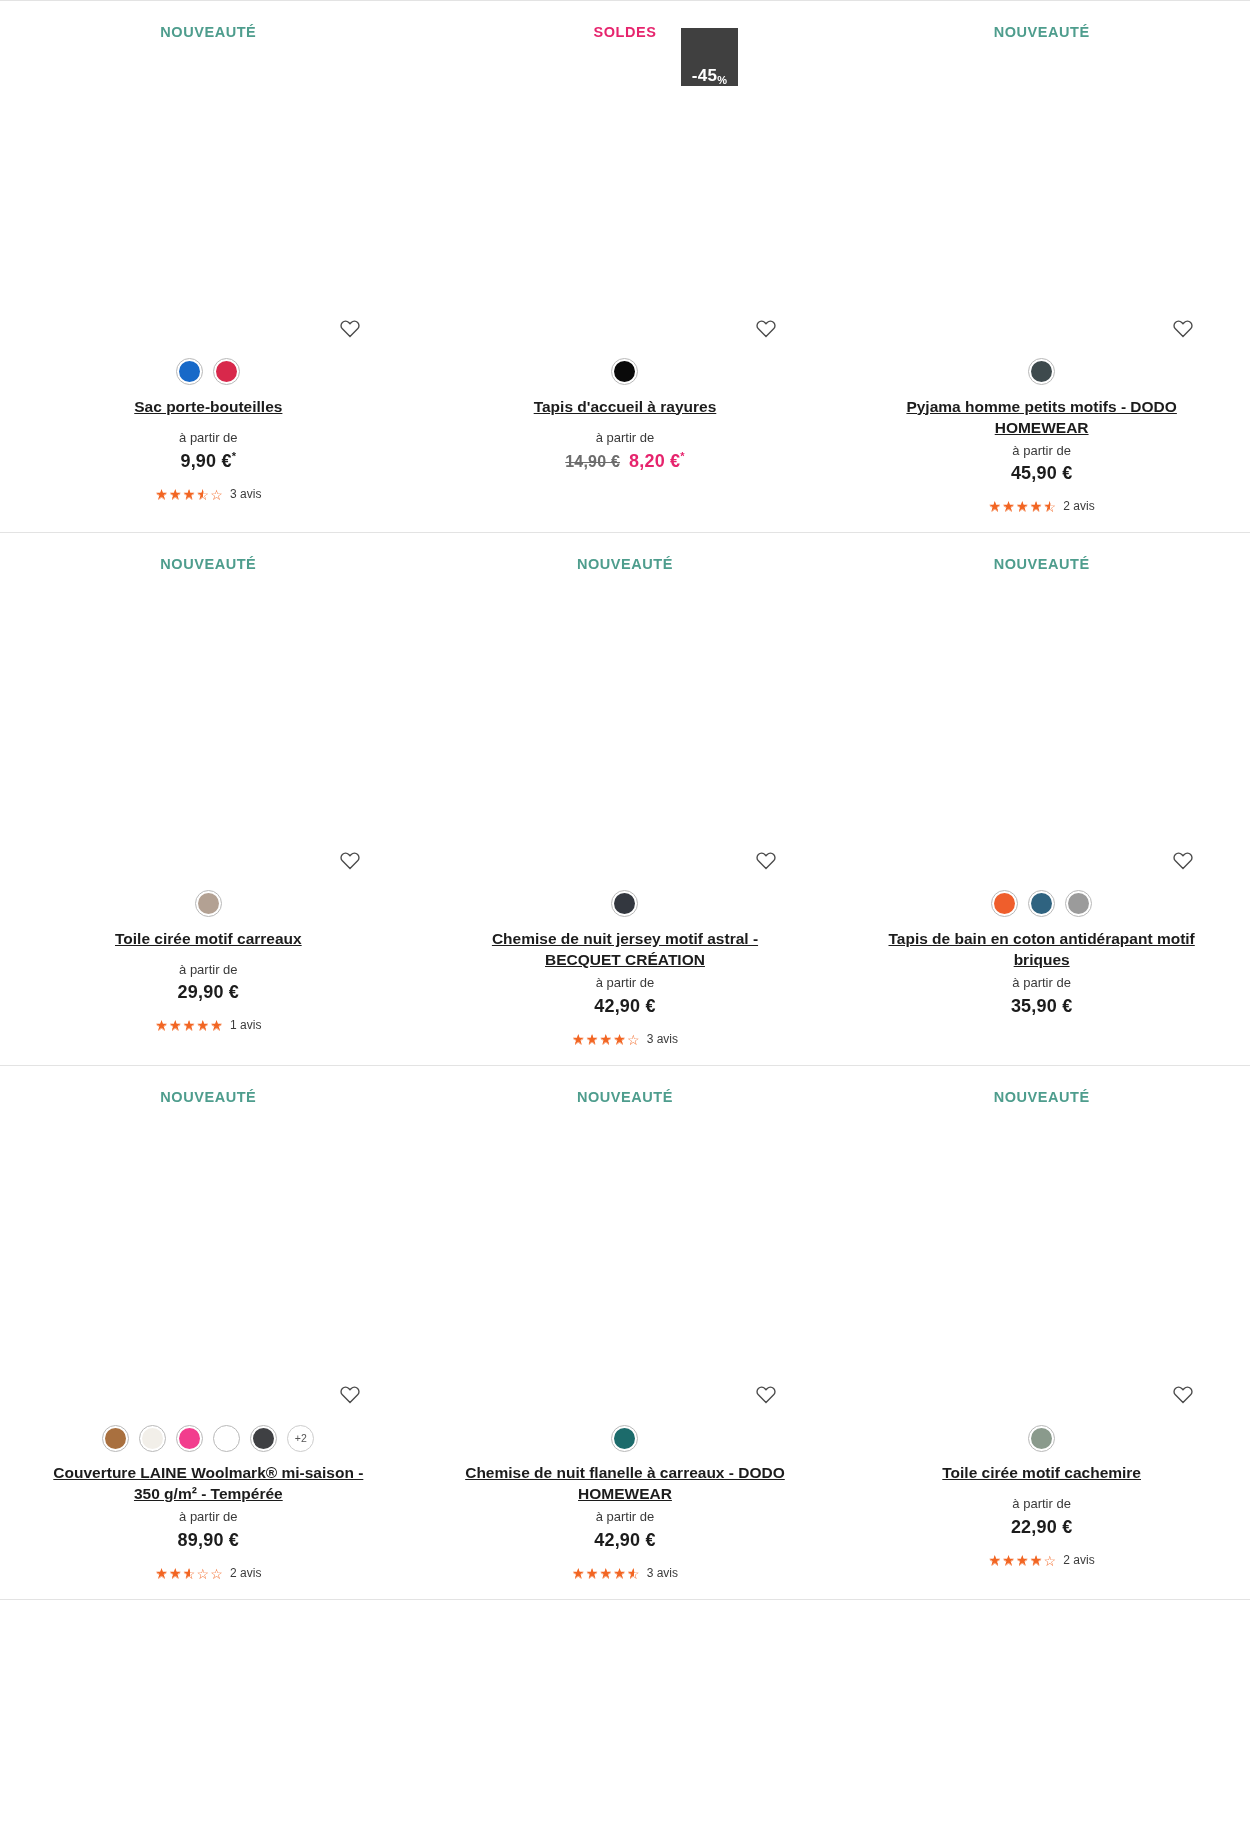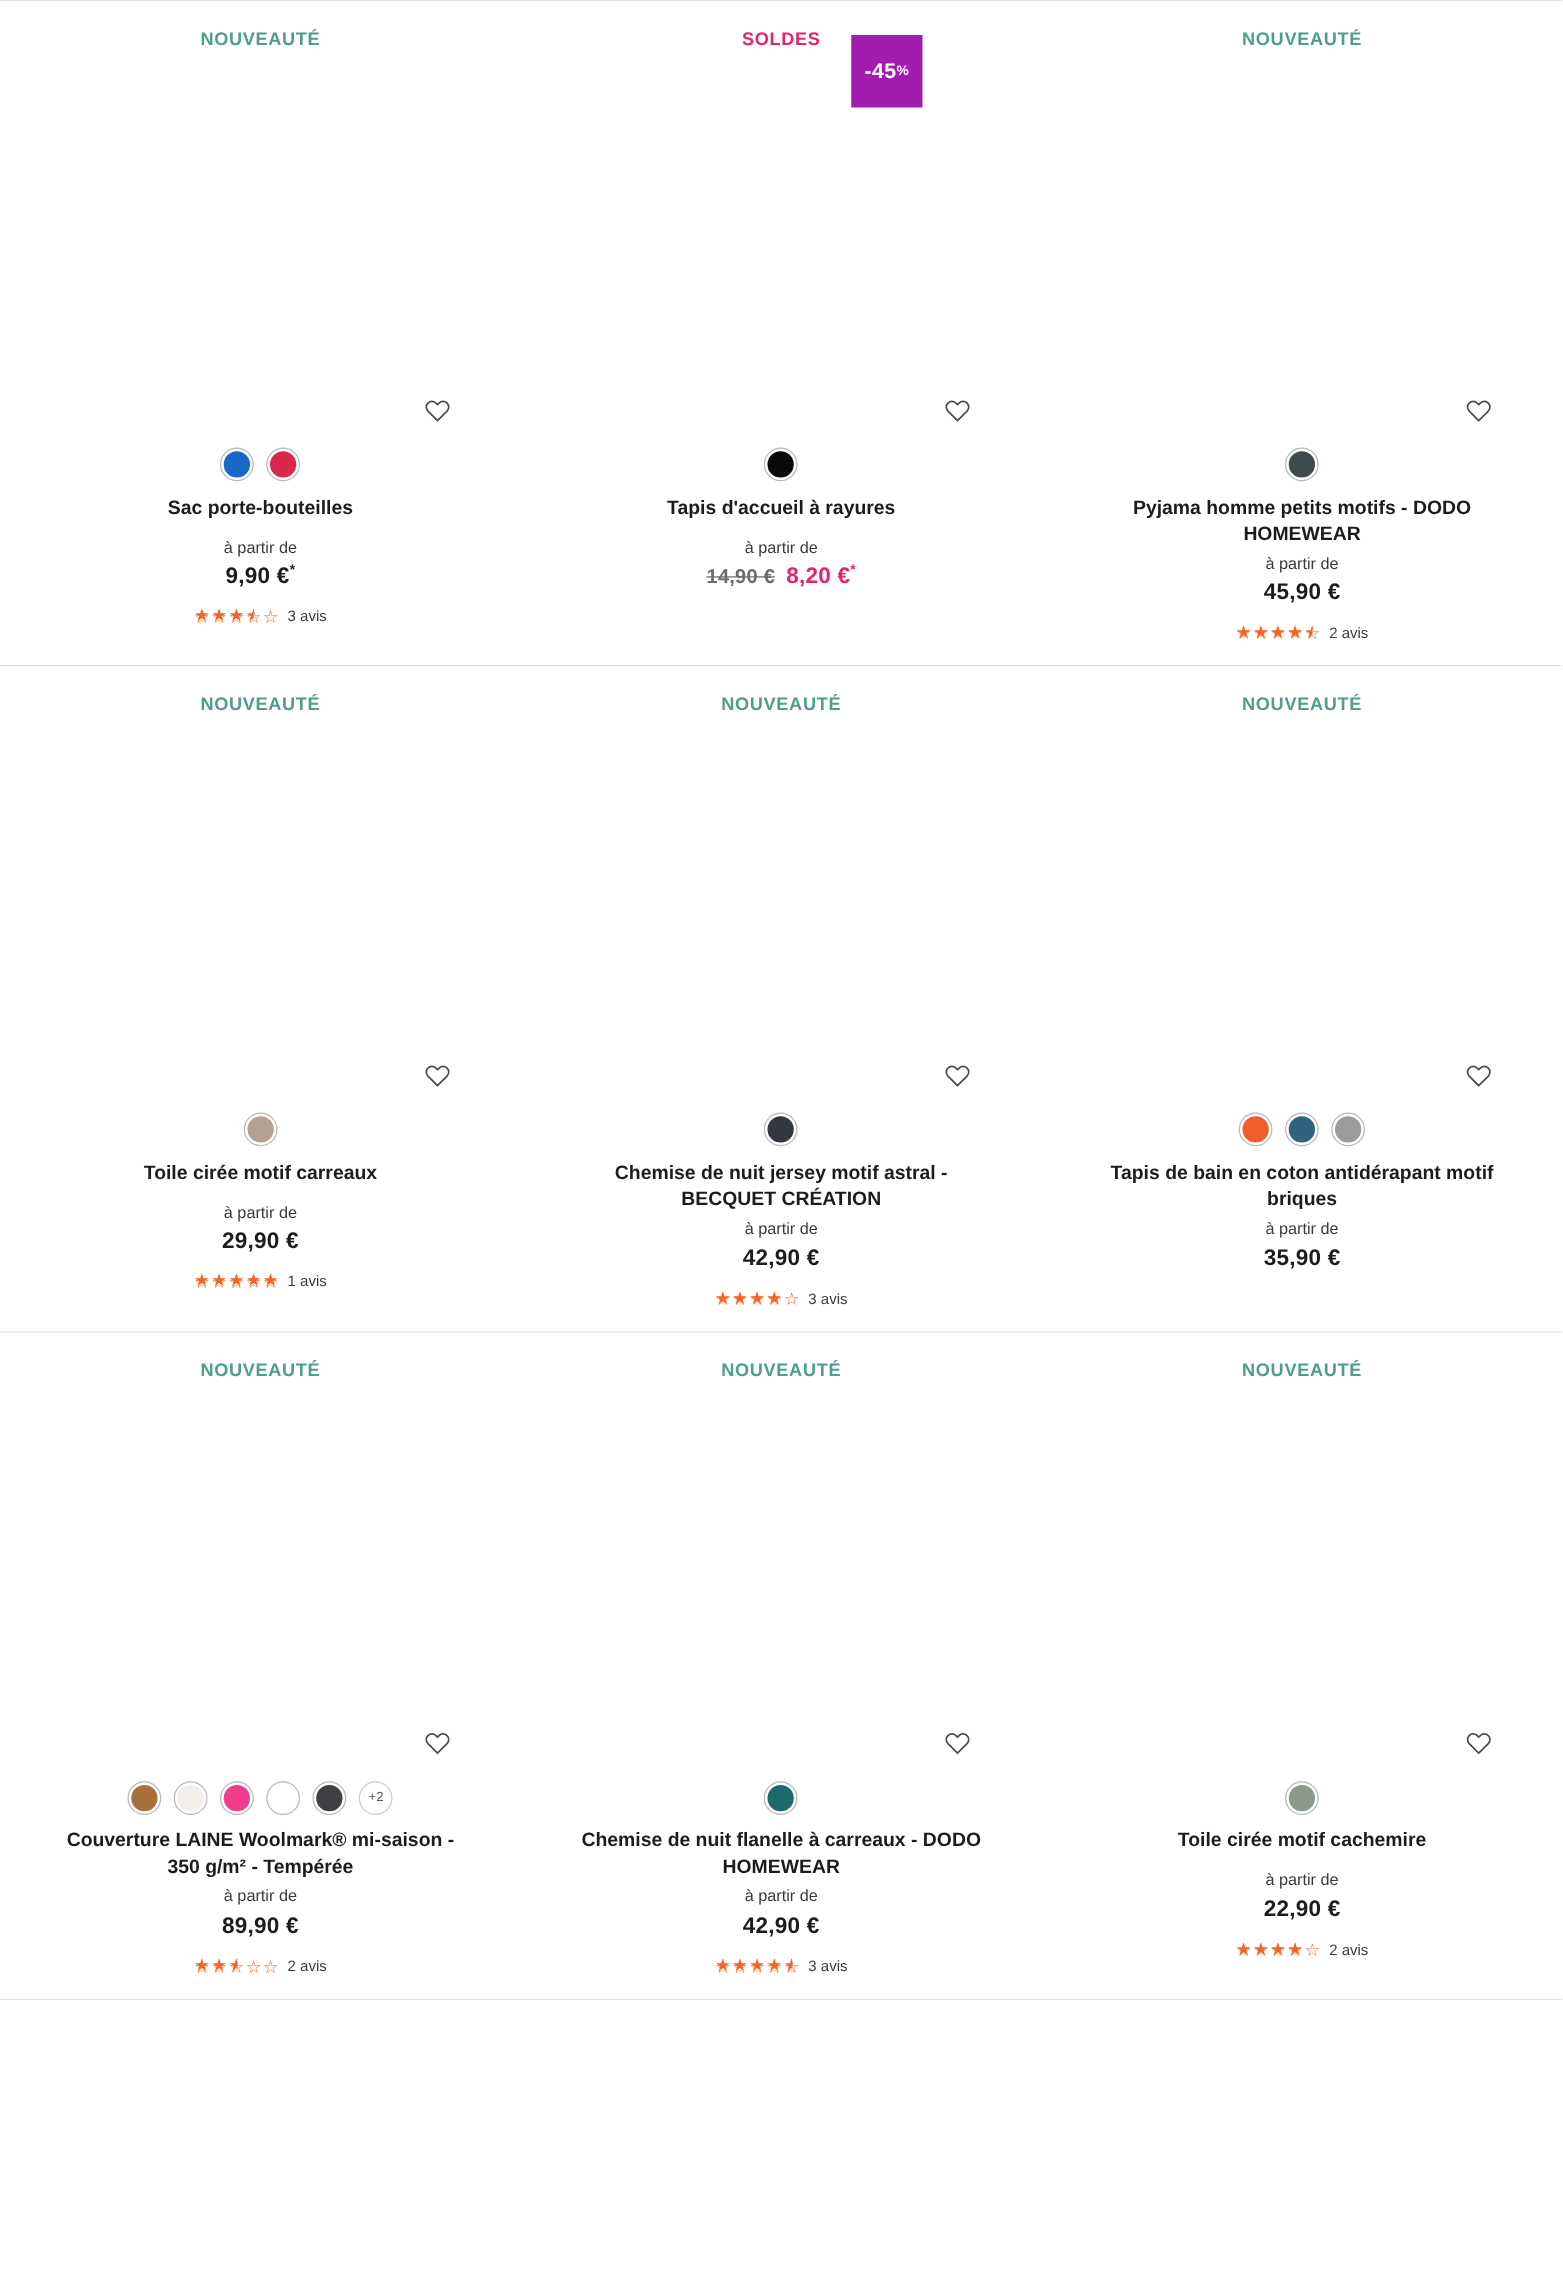--- a/index.html
+++ b/index.html
@@ -56,24 +56,24 @@
   .media.r2 { height: 298px; }
   .media.r3 { height: 300px; }
 
   .discount-badge {
     position: absolute;
     top: -12px;
     left: 50%;
     transform: translateX(56px);
     width: 57px;
     height: 58px;
-    background: #a21caf;
+    background: #404040;
     color: #ffffff;
     display: flex;
-    align-items: center;
+    align-items: flex-end;
     justify-content: center;
     font-size: 17px;
     font-weight: 700;
     letter-spacing: .3px;
   }
   .discount-badge sup {
     font-size: 11px;
     vertical-align: super;
     font-weight: 700;
   }
@@ -128,20 +128,21 @@
   
   .title {
     font-size: 15.5px;
     font-weight: 700;
     color: #1c1c1c;
     text-align: center;
     line-height: 1.36;
     max-width: 330px;
     margin-top: 7px;
     cursor: pointer;
+    text-decoration: underline;
   }
   .from-label {
     font-size: 13px;
     color: #3a3a3a;
     text-align: center;
     margin-top: 13px;
     line-height: 1.2;
   }
   .from-label.tight { margin-top: 5px; }
   .price-line {

